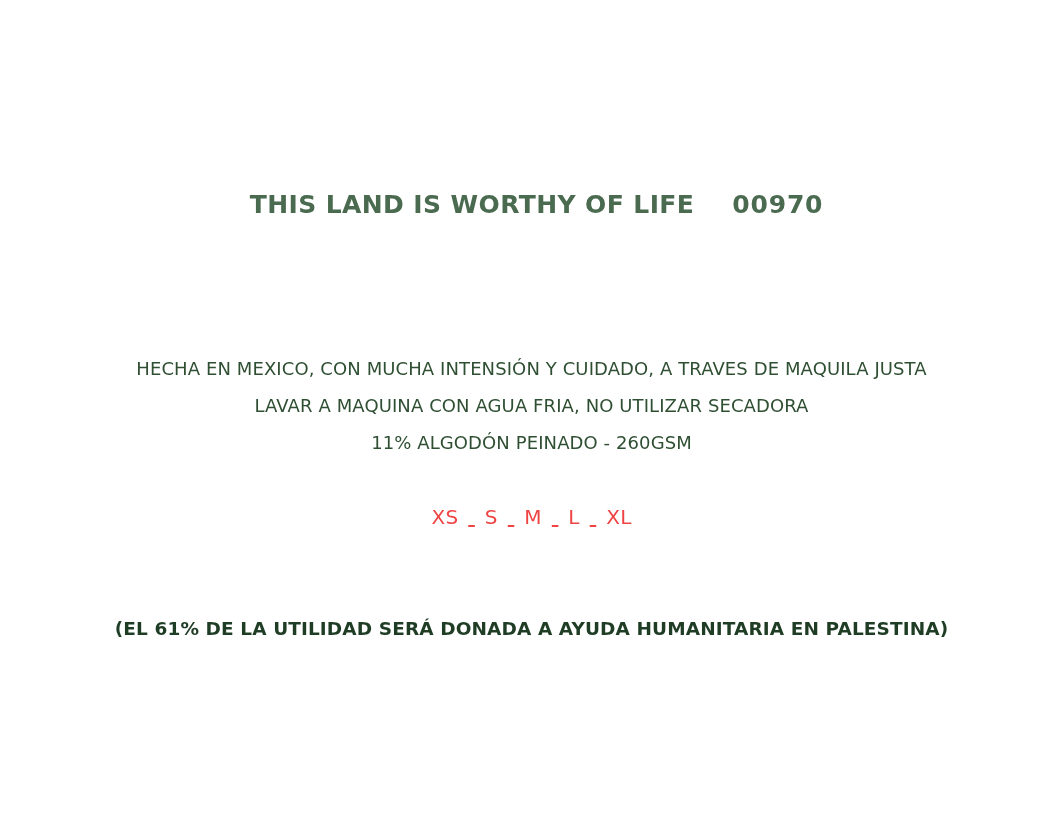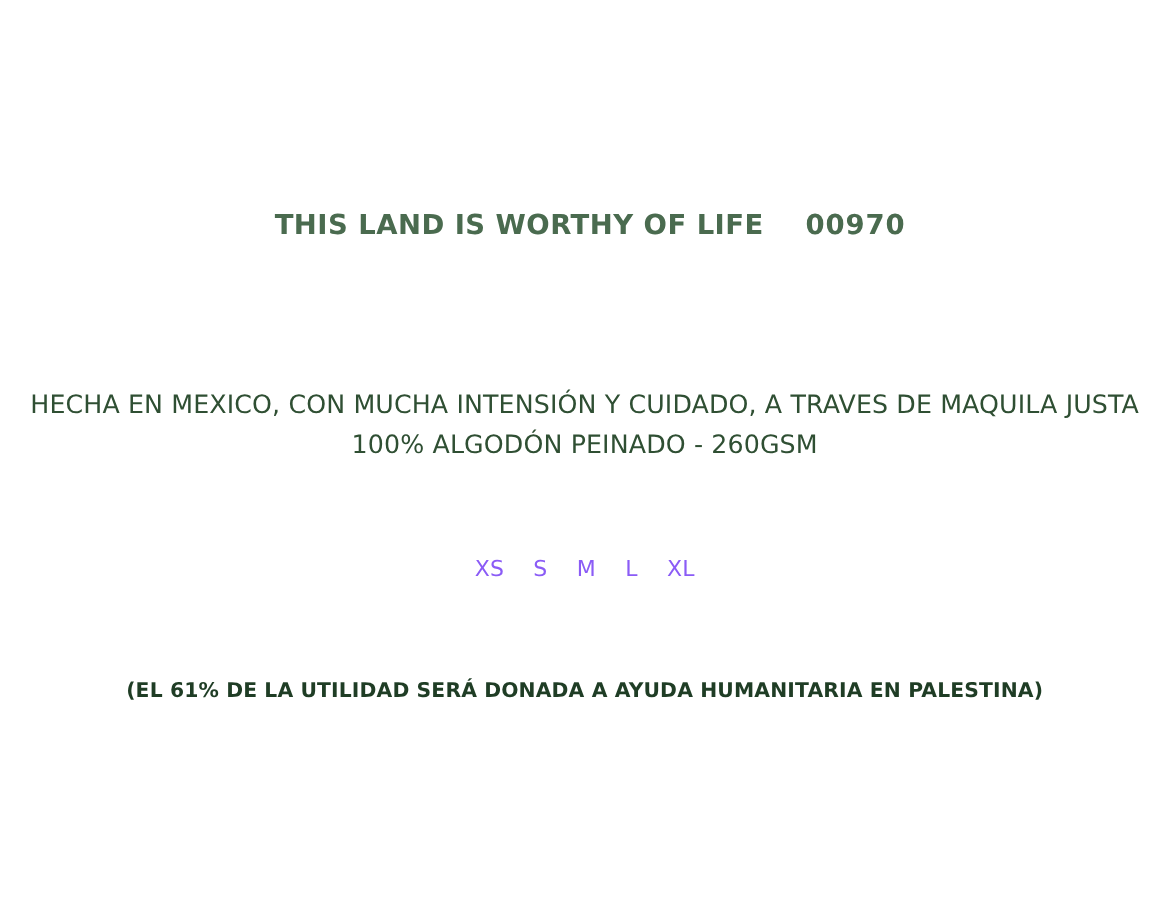--- a/index.html
+++ b/index.html
@@ -38,33 +38,34 @@
     margin-left: 10px;
   }
   .title-row .title-code {
     display: inline;
     margin-left: 38px;
     letter-spacing: 0.8px;
   }
   .care-block {
     top: 350px;
     color: #2f4f33;
-    font-size: 23px;
+    font-size: 18px;
     line-height: 37px;
     letter-spacing: 0.1px;
   }
   .care-line {
     display: block;
     white-space: nowrap;
   }
   .sizes-row {
     top: 505px;
-    color: #8b5cf6;
+    color: #ef4444;
     font-size: 20px;
     letter-spacing: 0.2px;
+    text-decoration: underline;
   }
   .sizes-row .size {
     display: inline-block;
     margin: 0 10px;
   }
   .sizes-row .size:first-child {
     margin-left: 0;
   }
   .sizes-row .size:last-child {
     margin-right: 0;
@@ -81,21 +82,22 @@
 <body>
 
 <div class="page">
 
   <div class="center-col title-row">
     <span class="title-text">THIS LAND IS WORTHY OF LIFE</span><span class="title-code">00970</span>
   </div>
 
   <div class="center-col care-block">
     <span class="care-line">HECHA EN MEXICO, CON MUCHA INTENSIÓN Y CUIDADO, A TRAVES DE MAQUILA JUSTA</span>
-    <span class="care-line">100% ALGODÓN PEINADO  -  260GSM</span>
+    <span class="care-line">LAVAR A MAQUINA CON AGUA FRIA, NO UTILIZAR SECADORA</span>
+    <span class="care-line">11% ALGODÓN PEINADO  -  260GSM</span>
   </div>
 
   <div class="center-col sizes-row">
     <span class="size">XS</span>
     <span class="size">S</span>
     <span class="size">M</span>
     <span class="size">L</span>
     <span class="size">XL</span>
   </div>
 

